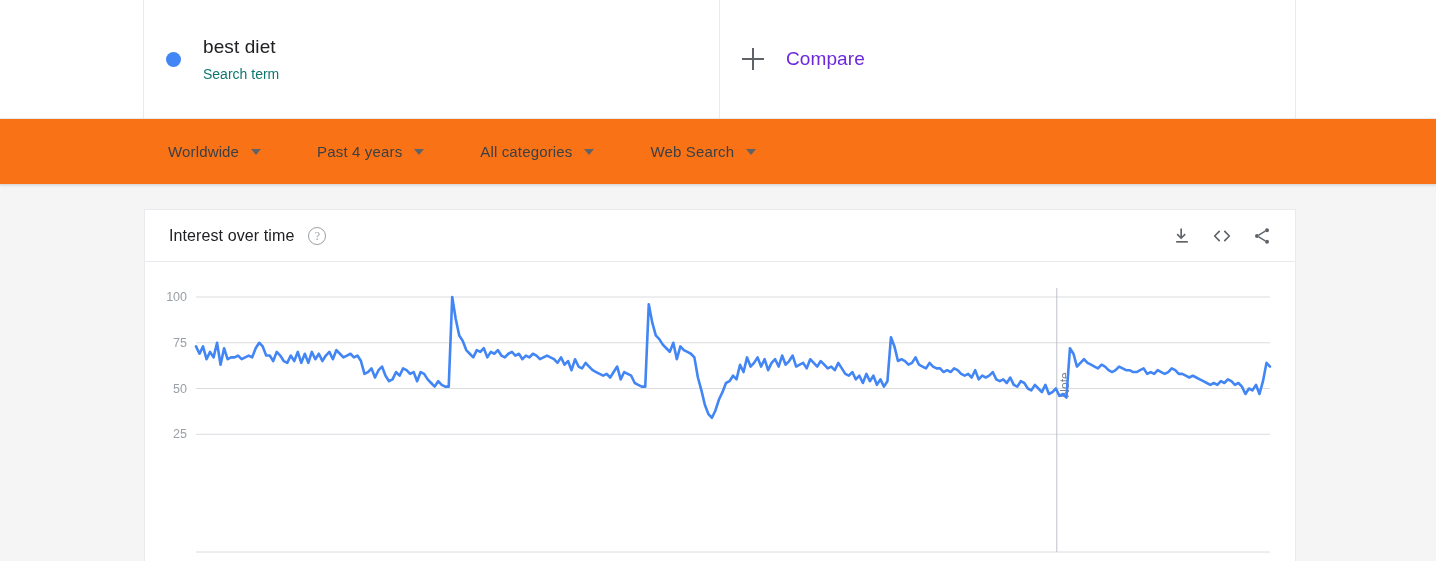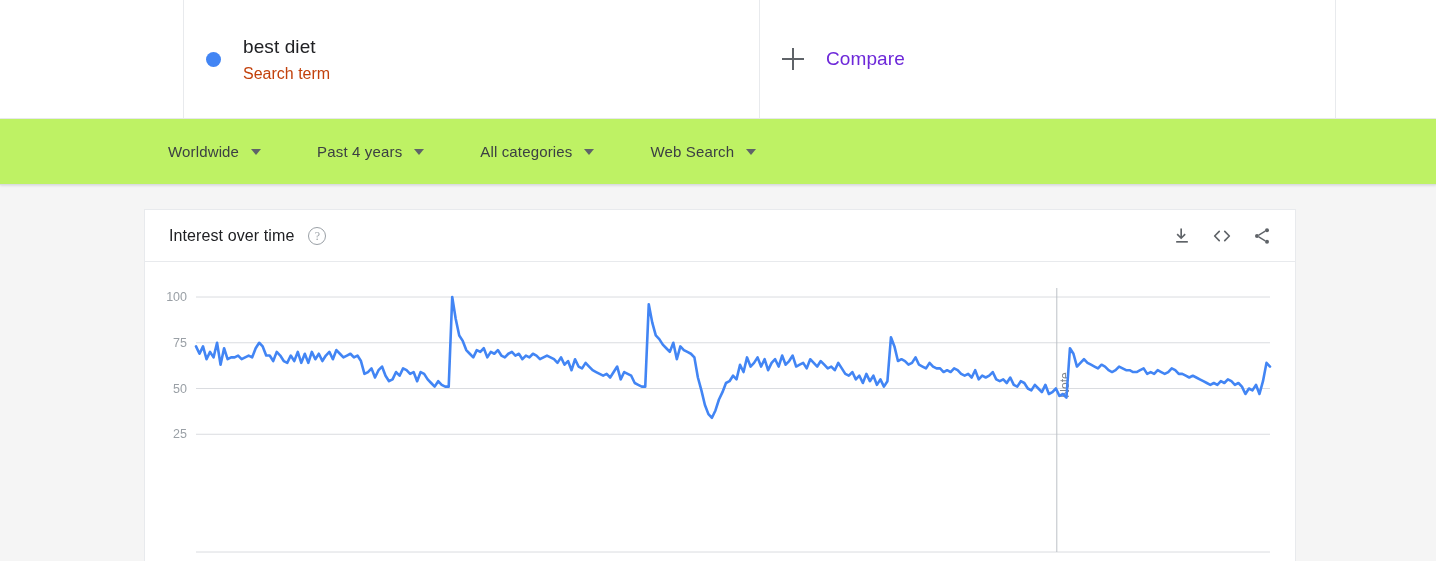--- a/index.html
+++ b/index.html
@@ -15,21 +15,20 @@
     overflow: hidden;
   }
 
   
   .terms-row {
     display: flex;
     height: 119px;
     background: #ffffff;
     border-bottom: 1px solid #e8eaed;
     box-sizing: border-box;
-    padding-left: 40px;
   }
   .terms-gutter {
     width: 144px;
     border-right: 1px solid #e8eaed;
     box-sizing: border-box;
     flex: 0 0 144px;
   }
   .term-card {
     width: 576px;
     flex: 0 0 576px;
@@ -48,23 +47,23 @@
     margin-right: 22px;
   }
   .term-text { display: flex; flex-direction: column; }
   .term-title {
     font-size: 19px;
     line-height: 24px;
     color: #202124;
     letter-spacing: .1px;
   }
   .term-sub {
-    font-size: 16px;
+    font-size: 14px;
     line-height: 20px;
-    color: #c2410c;
+    color: #0f766e;
     margin-top: 5px;
   }
   .compare-card {
     width: 576px;
     flex: 0 0 576px;
     border-right: 1px solid #e8eaed;
     box-sizing: border-box;
     display: flex;
     align-items: center;
     padding-left: 22px;
@@ -87,21 +86,21 @@
   .compare-label {
     font-size: 19px;
     color: #6d28d9;
     letter-spacing: .1px;
   }
   .terms-tail { flex: 1 1 auto; background: #ffffff; }
 
   
   .filter-bar {
     height: 66px;
-    background: #bef264;
+    background: #f97316;
     display: flex;
     align-items: center;
     padding-left: 168px;
     box-sizing: border-box;
     border-bottom: 1px solid #dadce0;
     box-shadow: 0 1px 2px rgba(60,64,67,.12);
     position: relative;
     z-index: 2;
   }
   .filter {

